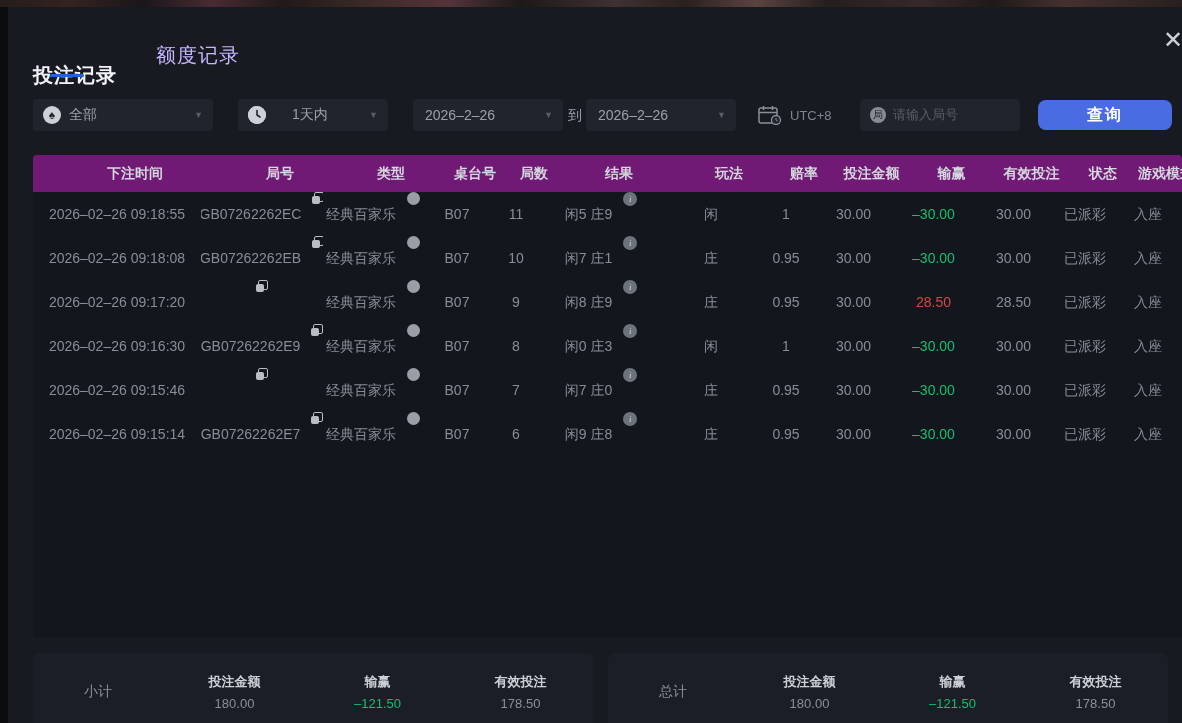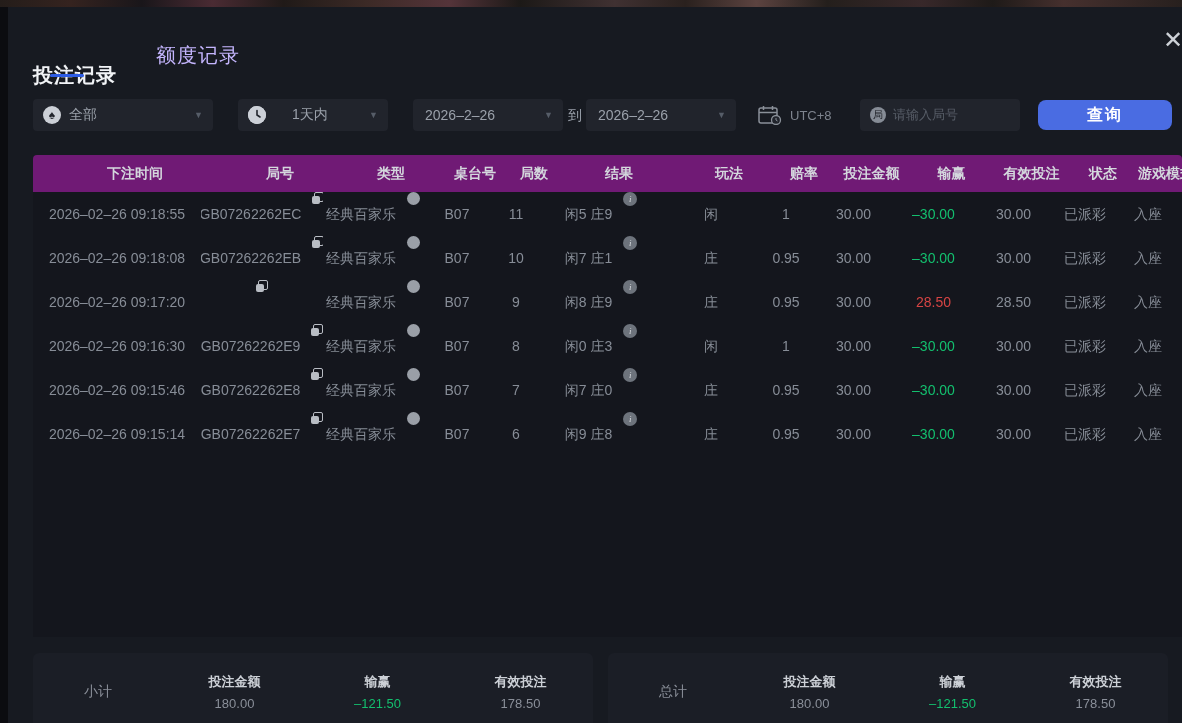--- a/index.html
+++ b/index.html
@@ -253,21 +253,20 @@
       <div class="cell">1</div>
       <div class="cell">30.00</div>
       <div class="cell val-green">–30.00</div>
       <div class="cell">30.00</div>
       <div class="cell">已派彩</div>
       <div class="cell">入座</div>
     </div>
         <div class="grid-row trow">
       <div class="cell">2026–02–26 09:15:46</div>
       <div class="cell cell-inline">
-        <span>GB07262262E8</span>
         <span class="copy-icon"></span>
       </div>
       <div class="cell cell-inline">
         <span>经典百家乐</span>
         <span class="type-dot"></span>
       </div>
       <div class="cell">B07</div>
       <div class="cell">7</div>
       <div class="cell cell-inline">
         <span>闲7 庄0</span>

